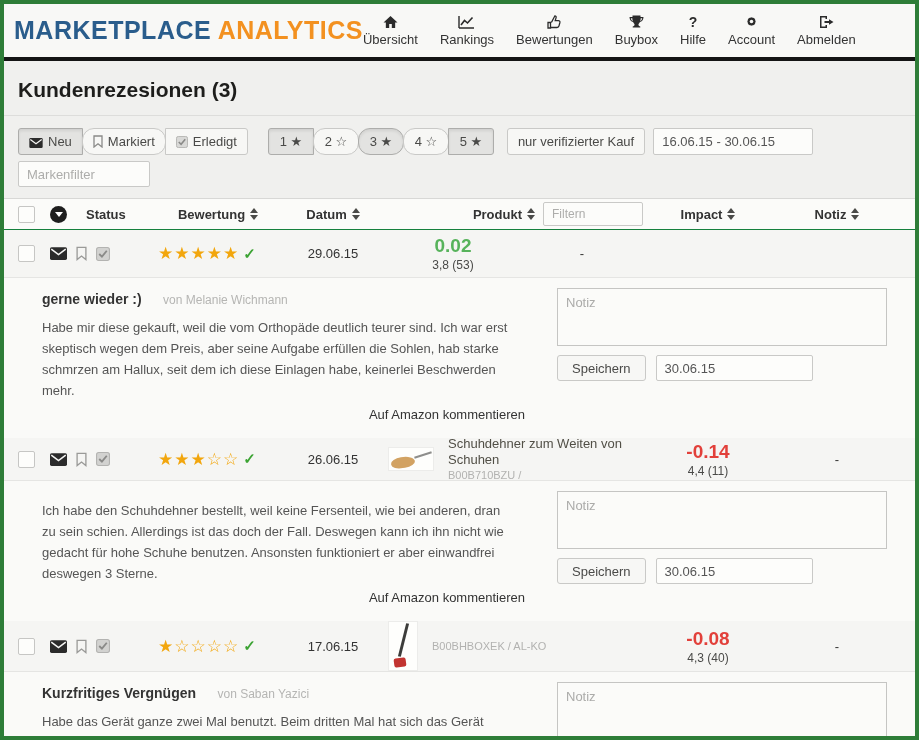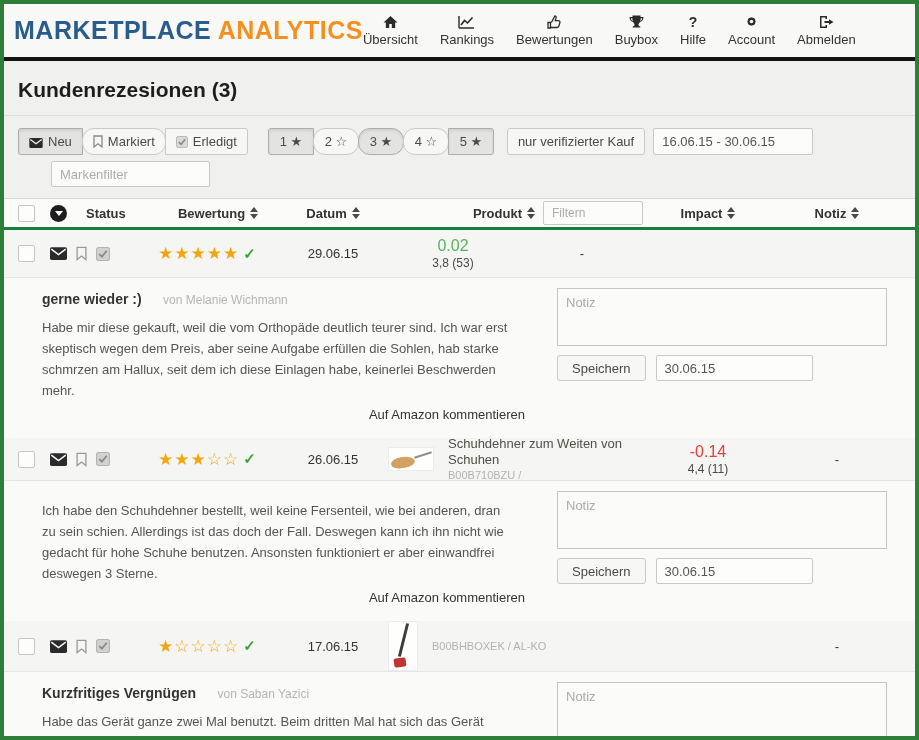--- a/index.html
+++ b/index.html
@@ -32,24 +32,24 @@
   .btn-group .btn:first-child { border-radius:3px 0 0 3px; margin-left:0; }
   .btn-group .btn:last-child { border-radius:0 3px 3px 0; }
   .grp-stars { margin-left:20px; }
   .grp-stars .btn { width:46px; text-align:center; padding:4px 0; }
   .btn .bicon { display:inline-block; vertical-align:-2px; margin-right:5px; }
   .verified-btn { margin-left:13px; }
   .txt-input { font-family:"Liberation Sans", sans-serif; font-size:13px; color:#555; background:#fcfcfa; border:1px solid #c9c9c7; border-radius:2px; padding:3px 8px; height:27px; }
   .txt-input::placeholder { color:#adadab; }
   .daterange-input { margin-left:8px; width:160px; }
   .brandfilter-row { margin-top:6px; }
-  .brandfilter-input { width:159px; height:26px;margin-left:33px; }
-
-  
-  .thead { background:#fbfbf9; border-top:1px solid #d8d8d6; border-bottom:3px solid #15803d; height:32px; display:flex; align-items:center; padding:0 14px; flex:0 0 auto; font-size:13px; font-weight:bold; color:#333; }
+  .brandfilter-input { width:132px; height:26px; }
+
+  
+  .thead { background:#fbfbf9; border-top:1px solid #d8d8d6; border-bottom:1px solid #15803d; height:32px; display:flex; align-items:center; padding:0 14px; flex:0 0 auto; font-size:13px; font-weight:bold; color:#333; }
   .cell { display:flex; align-items:center; }
   .c-check { width:32px; }
   .c-circle { width:36px; }
   .c-statush { width:72px; }
   .c-ratingh { width:120px; justify-content:center; }
   .c-dateh { width:110px; justify-content:center; }
   .c-prodh { flex:1; justify-content:flex-end; padding-right:8px; }
   .c-impacth { width:130px; justify-content:center; }
   .c-noteh { width:128px; justify-content:center; }
   .sortable { cursor:pointer; }
@@ -72,21 +72,21 @@
   .c-stars { width:120px; }
   .c-dater { width:110px; justify-content:center; font-size:13px; color:#333; }
   .c-prodr { flex:1; gap:14px; }
   .c-impactr { width:130px; flex-direction:column; justify-content:center; line-height:1.25; }
   .c-noter { width:128px; justify-content:center; font-size:13px; color:#333; }
   .stars-filled, .stars-empty { color:#f2a60d; font-size:17px; letter-spacing:1px; white-space:nowrap; }
   .vcheck { color:#3ba332; font-size:15px; font-weight:bold; margin-left:4px; }
   .prod-text { display:flex; flex-direction:column; line-height:1.25; }
   .prod-name { font-size:13px; color:#514f46; text-decoration:none; cursor:pointer; max-width:230px; }
   .prod-sku { font-size:11px; color:#b2b2b0; }
-  .impact-val { font-size:16px; font-weight:normal; }
+  .impact-val { font-size:19px; font-weight:bold; }
   .impact-val.pos { color:#57b35b; }
   .impact-val.neg { color:#e2403a; }
   .impact-sub { font-size:12px; color:#4a4a48; }
 
   
   .thumb { position:relative; flex:0 0 auto; }
   .thumb-insole { width:36px; height:46px; background:#dde6eb; border:1px solid #ccd5da; }
   .thumb-insole::before { content:""; position:absolute; left:-6px; top:5px; width:13px; height:38px; background:#d8b械; background:#d7b289; border-radius:7px 9px 6px 8px; transform:rotate(3deg); }
   .thumb-insole::after { content:""; position:absolute; right:4px; top:4px; width:16px; height:30px; background:#b9cbd6; }
   .thumb-stretcher { width:46px; height:24px; background:#fefefc; border:1px solid #ececea; }
@@ -428,20 +428,24 @@
             <span class="stars-empty">☆☆☆☆</span>
             <span class="vcheck">✓</span>
       </span>
       <span class="cell c-dater">17.06.15</span>
       <span class="cell c-prodr">
         <span class="thumb thumb-trimmer"></span>
         <span class="prod-text">
           <span class="prod-sku">B00BHBOXEK / AL-KO</span>
         </span>
       </span>
+      <span class="cell c-impactr">
+        <span class="impact-val neg">-0.08</span>
+        <span class="impact-sub">4,3 (40)</span>
+      </span>
       <span class="cell c-noter">-</span>
     </div>
     <div class="detail">
       <div class="detail-left">
         <div>
           <div class="review-head">
             <span class="review-title">Kurzfritiges Vergnügen</span>
             <span class="review-author">von Saban Yazici</span>
           </div>
           <p class="review-text">Habe das Gerät ganze zwei Mal benutzt. Beim dritten Mal hat sich das Gerät nach drei Minuten verabschiedet. Es ging nichts mehr. Habe den Support angerufen, die mir nicht weiterhelfen konnten. Großes Lob an Amazon: Gerät wurde anstandslos zurückgenommen.</p>

